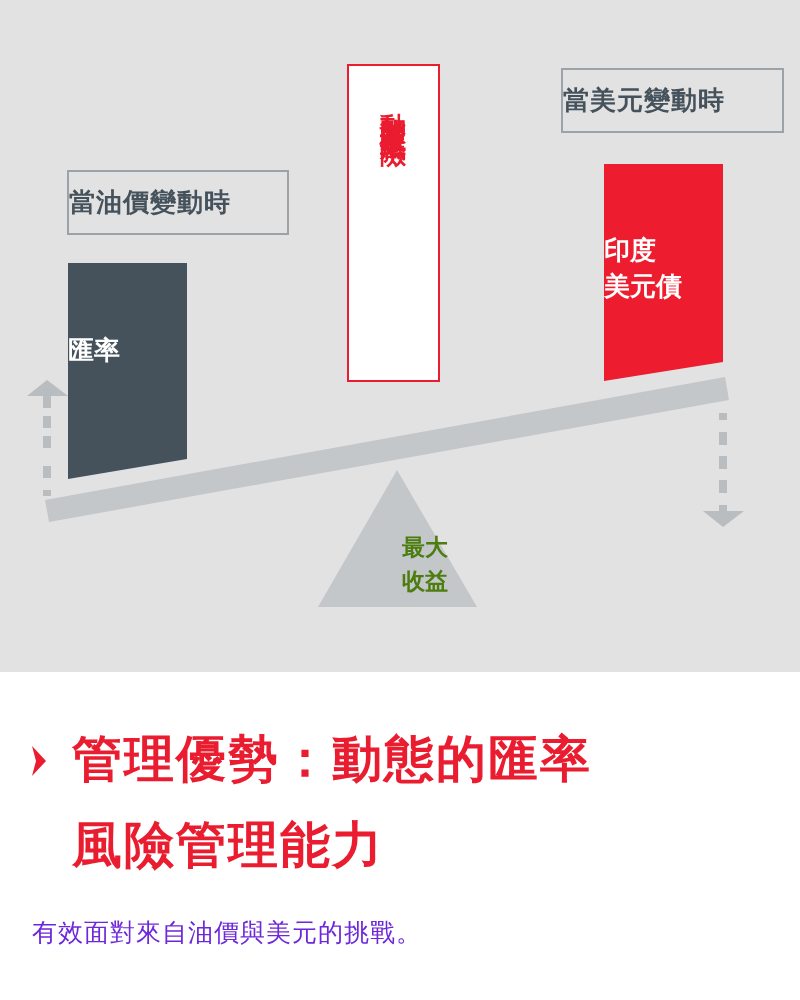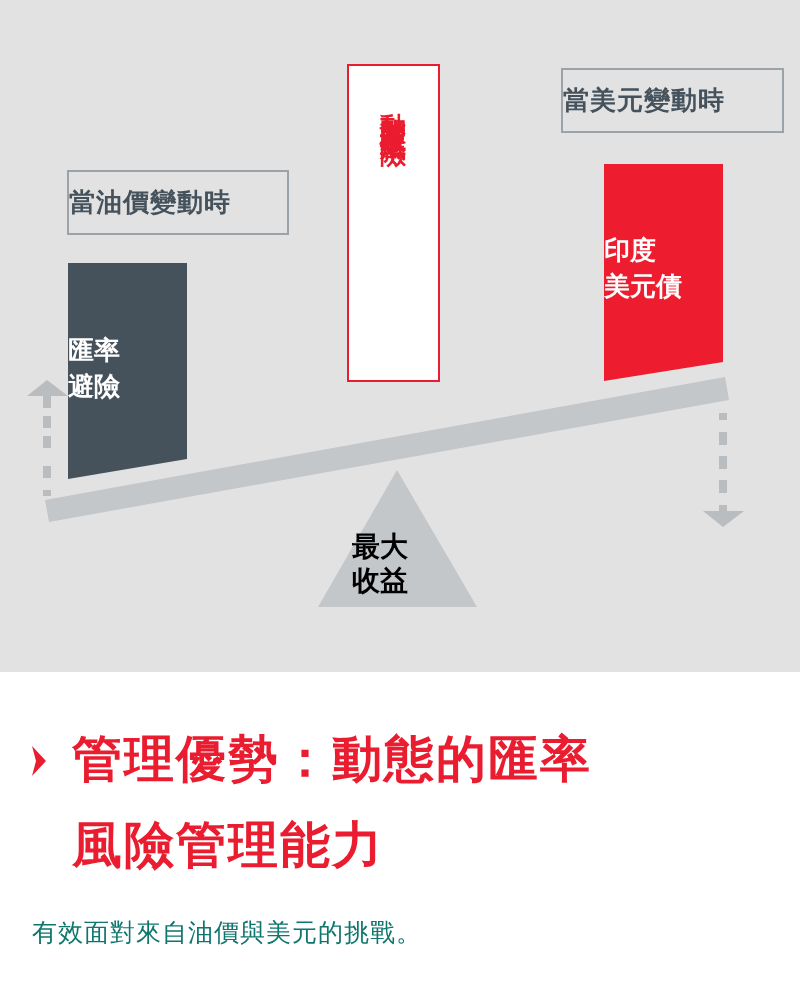--- a/index.html
+++ b/index.html
@@ -6,25 +6,25 @@
   body { width:800px; height:1000px; background:#ffffff; position:relative; overflow:hidden;
          font-family:"DejaVu Sans","Liberation Sans",sans-serif; }
   .panel { position:absolute; left:0; top:0; width:800px; height:672px; background:#e2e2e2; }
   svg.diagram { position:absolute; left:0; top:0; width:800px; height:672px; }
   .label-box { position:absolute; border:2px solid #9ca3a8; box-sizing:border-box;
                color:#45525c; font-size:26px; font-weight:bold; display:flex; align-items:center; letter-spacing:1px; }
   .block-text { position:absolute; color:#ffffff; font-size:26px; font-weight:bold; text-align:left; line-height:36px; }
   .vertical-box { position:absolute; left:347px; top:64px; width:93px; height:318px; box-sizing:border-box;
                   border:2px solid #ea1c2f; background:#ffffff; display:flex; justify-content:center; padding-top:26px; }
   .vertical-text { color:#ea1c2f; font-size:26px; font-weight:bold; writing-mode:vertical-rl; letter-spacing:4px; line-height:30px; }
-  .fulcrum-text { position:absolute; left:352px; top:530px; width:96px; text-align:left; color:#000000; font-size:28px; font-weight:bold; line-height:34px; }
+  .fulcrum-text { position:absolute; left:352px; top:530px; width:96px; text-align:right; color:#4d7c0f; font-size:23px; font-weight:bold; line-height:34px; }
   .headline { position:absolute; left:30px; top:718px; width:760px; color:#ea1c2f; font-size:50px; font-weight:bold; line-height:82px; }
   .headline .chev { position:absolute; left:0; top:28px; }
   .headline .line { position:absolute; left:42px; white-space:nowrap; letter-spacing:2px;text-align:center; }
-  .subtext { position:absolute; left:32px; top:916px; color:#0f766e; font-size:25px; letter-spacing:1px; white-space:nowrap; }
+  .subtext { position:absolute; left:32px; top:916px; color:#6d28d9; font-size:25px; letter-spacing:1px; white-space:nowrap; }
 </style>
 </head>
 <body>
 
 <div class="panel"></div>
 
 <svg class="diagram" viewBox="0 0 800 672">
 
   <polygon points="397,470 477,607 318,607" fill="#c3c7ca"></polygon>
 
@@ -56,21 +56,20 @@
 <div class="label-box" style="left:19px; top:170px; width:222px; height:65px;margin-left:48px;">
   <span>當油價變動時</span>
 </div>
 
 <div class="label-box" style="left:561px; top:68px; width:223px; height:65px;">
   <span>當美元變動時</span>
 </div>
 
 <div class="block-text" style="left:68px; top:332px; width:119px;">
   <div>匯率</div>
-  <div>避險</div>
 </div>
 
 <div class="block-text" style="left:604px; top:232px; width:119px;">
   <div>印度</div>
   <div>美元債</div>
 </div>
 
 <div class="vertical-box">
   <span class="vertical-text">動態管理匯率風險</span>
 </div>

